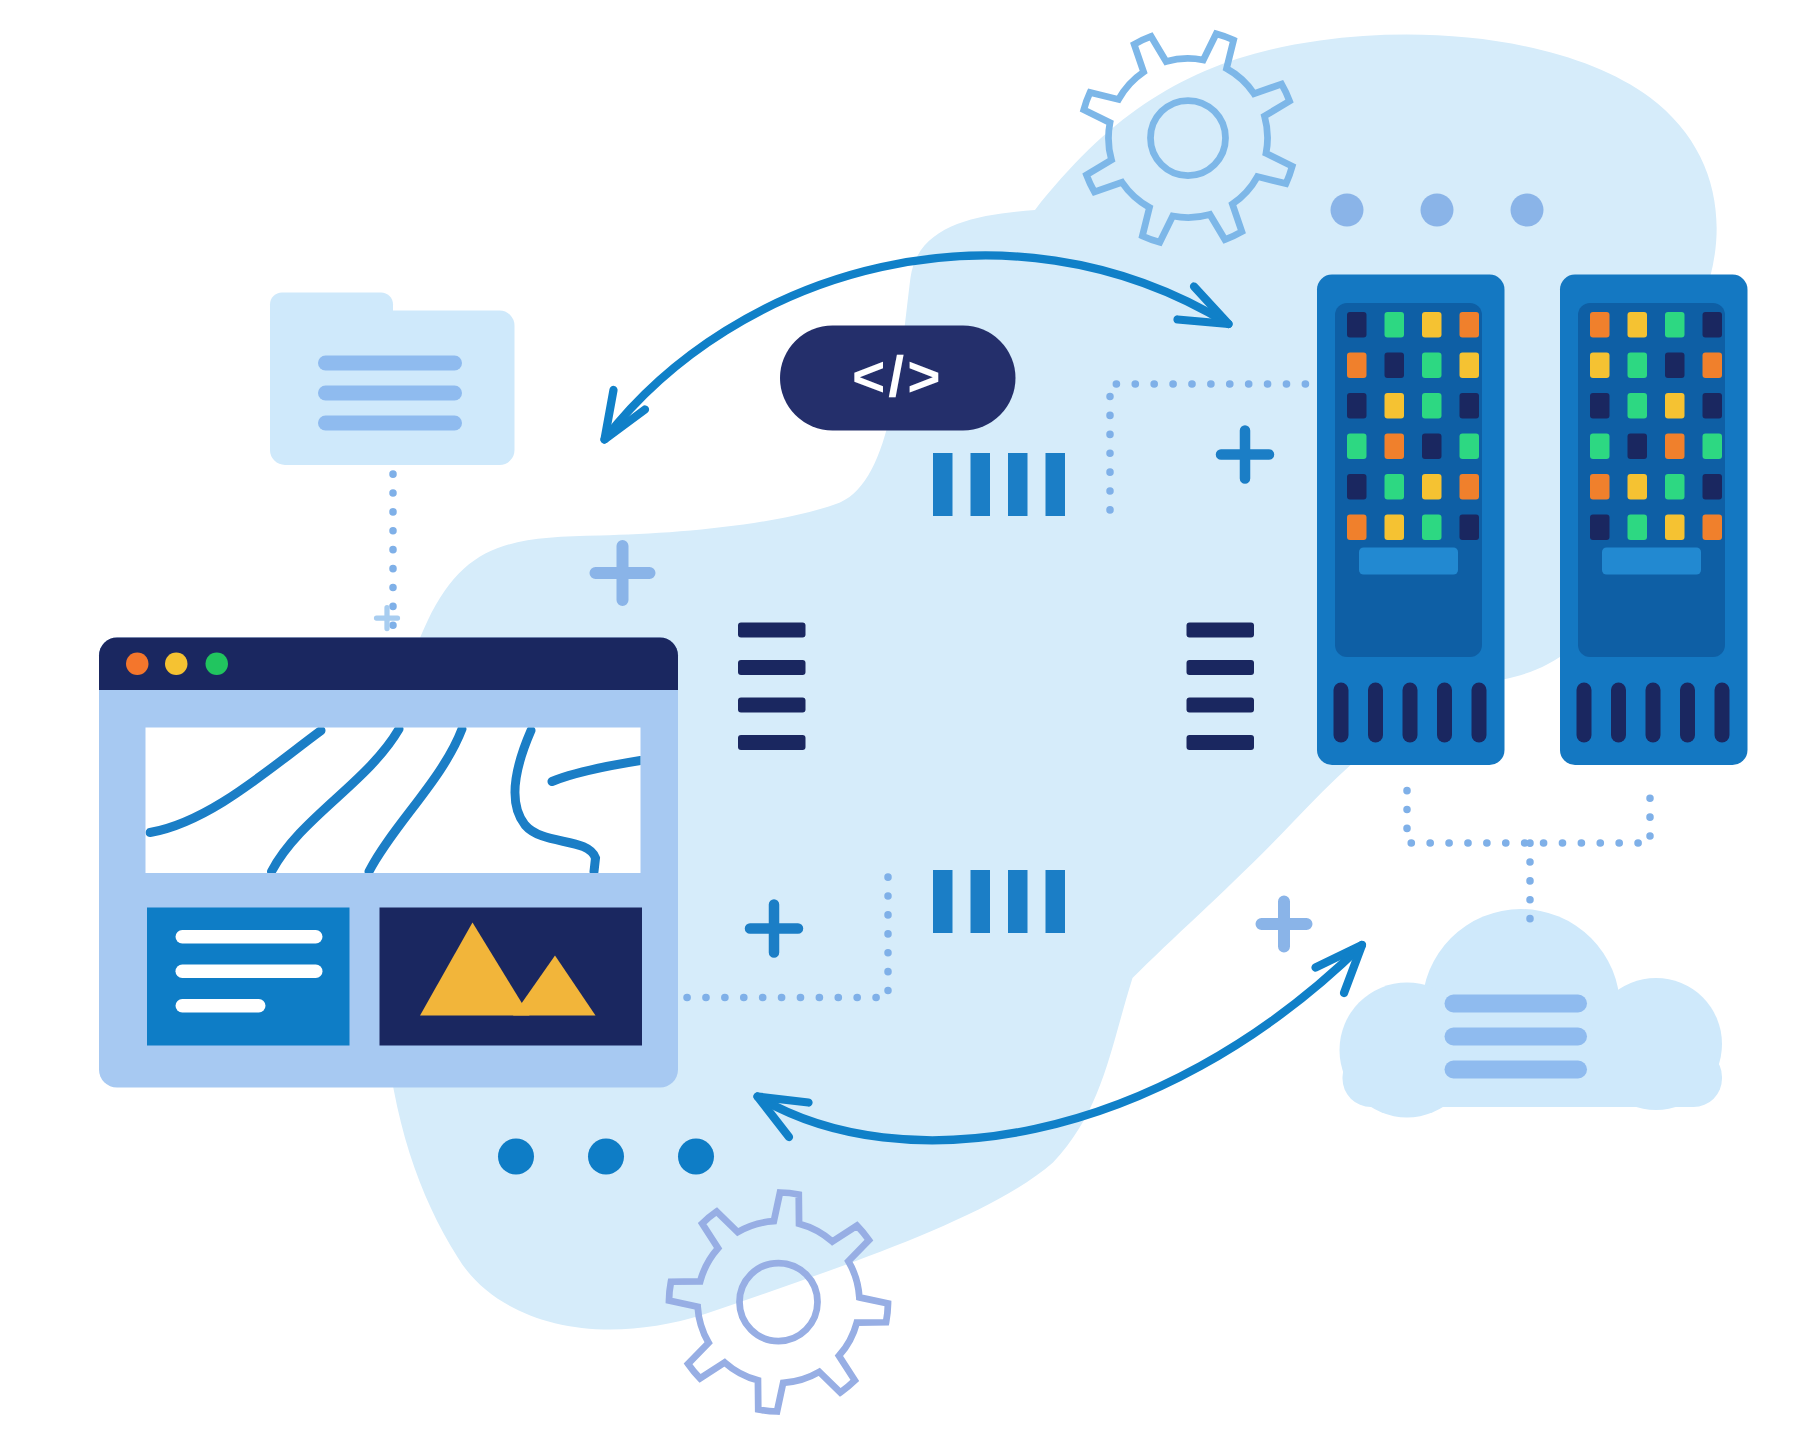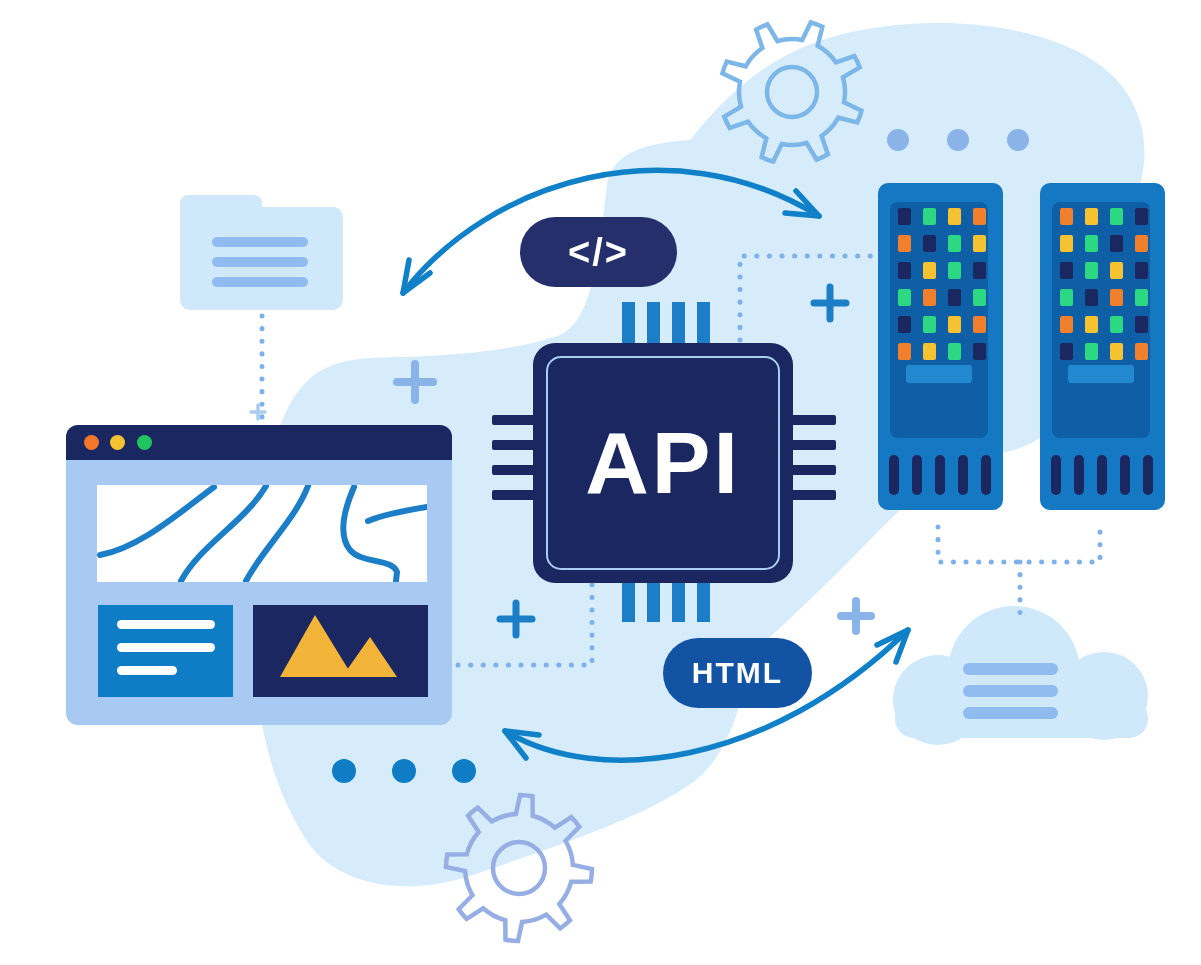--- a/index.html
+++ b/index.html
@@ -183,33 +183,26 @@
 
     <div class="pin-h" style="left:0; top:113px;"></div>
     <div class="pin-h" style="left:0; top:138px;"></div>
     <div class="pin-h" style="left:0; top:163px;"></div>
     <div class="pin-h" style="left:0; top:188px;"></div>
 
     <div class="pin-h" style="right:0; top:113px;"></div>
     <div class="pin-h" style="right:0; top:138px;"></div>
     <div class="pin-h" style="right:0; top:163px;"></div>
     <div class="pin-h" style="right:0; top:188px;"></div>
-    <div class="chip-body">
-      <div class="chip-outline"></div>
-      <div class="chip-label">API</div>
-    </div>
   </div>
 
   <div class="pill pill-code">
     <span>&lt;/&gt;</span>
   </div>
 
-  <div class="pill pill-html">
-    <span>HTML</span>
-  </div>
 
   <div class="server" style="left:878px;">
     <div class="server-panel">
       <div class="server-grid">
           <div class="led" style="background: var(--led_navy);"></div>
           <div class="led" style="background: var(--led_green);"></div>
           <div class="led" style="background: var(--led_yellow);"></div>
           <div class="led" style="background: var(--led_orange);"></div>
           <div class="led" style="background: var(--led_orange);"></div>
           <div class="led" style="background: var(--led_navy);"></div>

